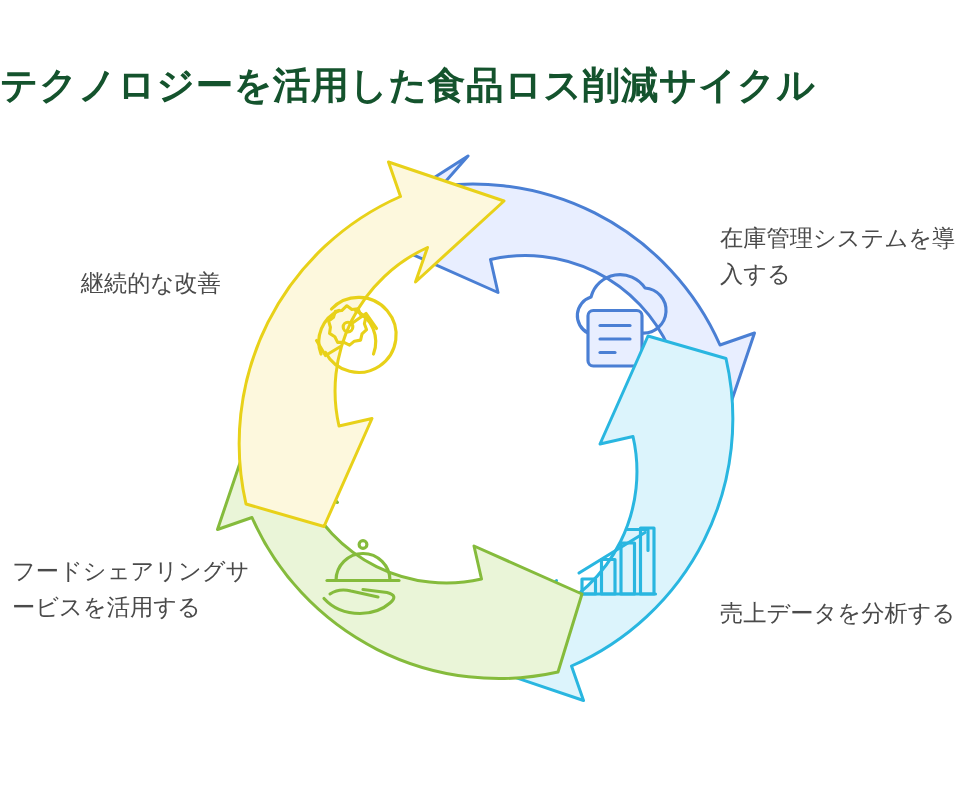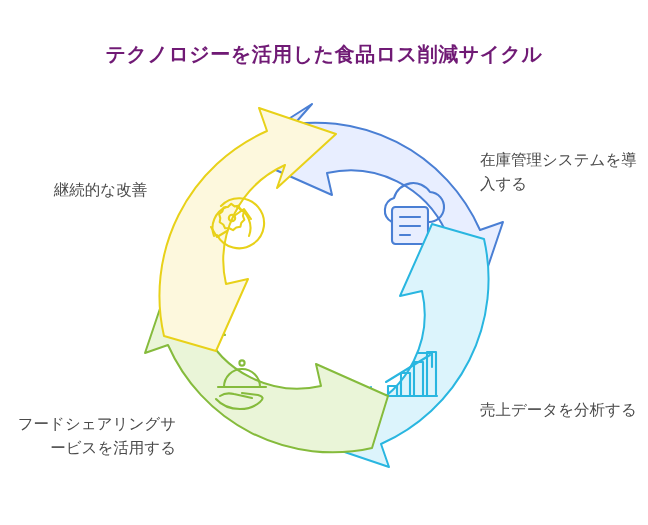--- a/index.html
+++ b/index.html
@@ -12,24 +12,24 @@
     height: 525px;
     position: relative;
     overflow: hidden;
     font-family: "Liberation Sans", "DejaVu Sans", sans-serif;
   }
   #page-title {
     position: absolute;
     left: 0;
     top: 42px;
     width: 648px;
-    text-align: center;
-    font-size: 20px;
+    text-align: left;
+    font-size: 25px;
     font-weight: bold;
-    color: #701a75;
+    color: #14532d;
     letter-spacing: 0.5px;
     line-height: 1.2;
   }
   #cycle-stage {
     position: absolute;
     left: 0;
     top: 0;
     width: 648px;
     height: 525px;
   }
@@ -53,23 +53,23 @@
     text-align: left;
   }
   #label-bottom-right {
     left: 480px;
     top: 398px;
     width: 160px;
     text-align: left;
   }
   #label-bottom-left {
     left: 8px;
-    top: 412px;
+    top: 370px;
     width: 168px;
-    text-align: right;
+    text-align: left;
   }
   svg { display: block; overflow: visible; }
 </style>
 </head>
 <body>
 
 <div id="page-title">テクノロジーを活用した食品ロス削減サイクル</div>
 
 <div id="cycle-stage">
   <svg width="648" height="525" viewBox="0 0 648 525">

